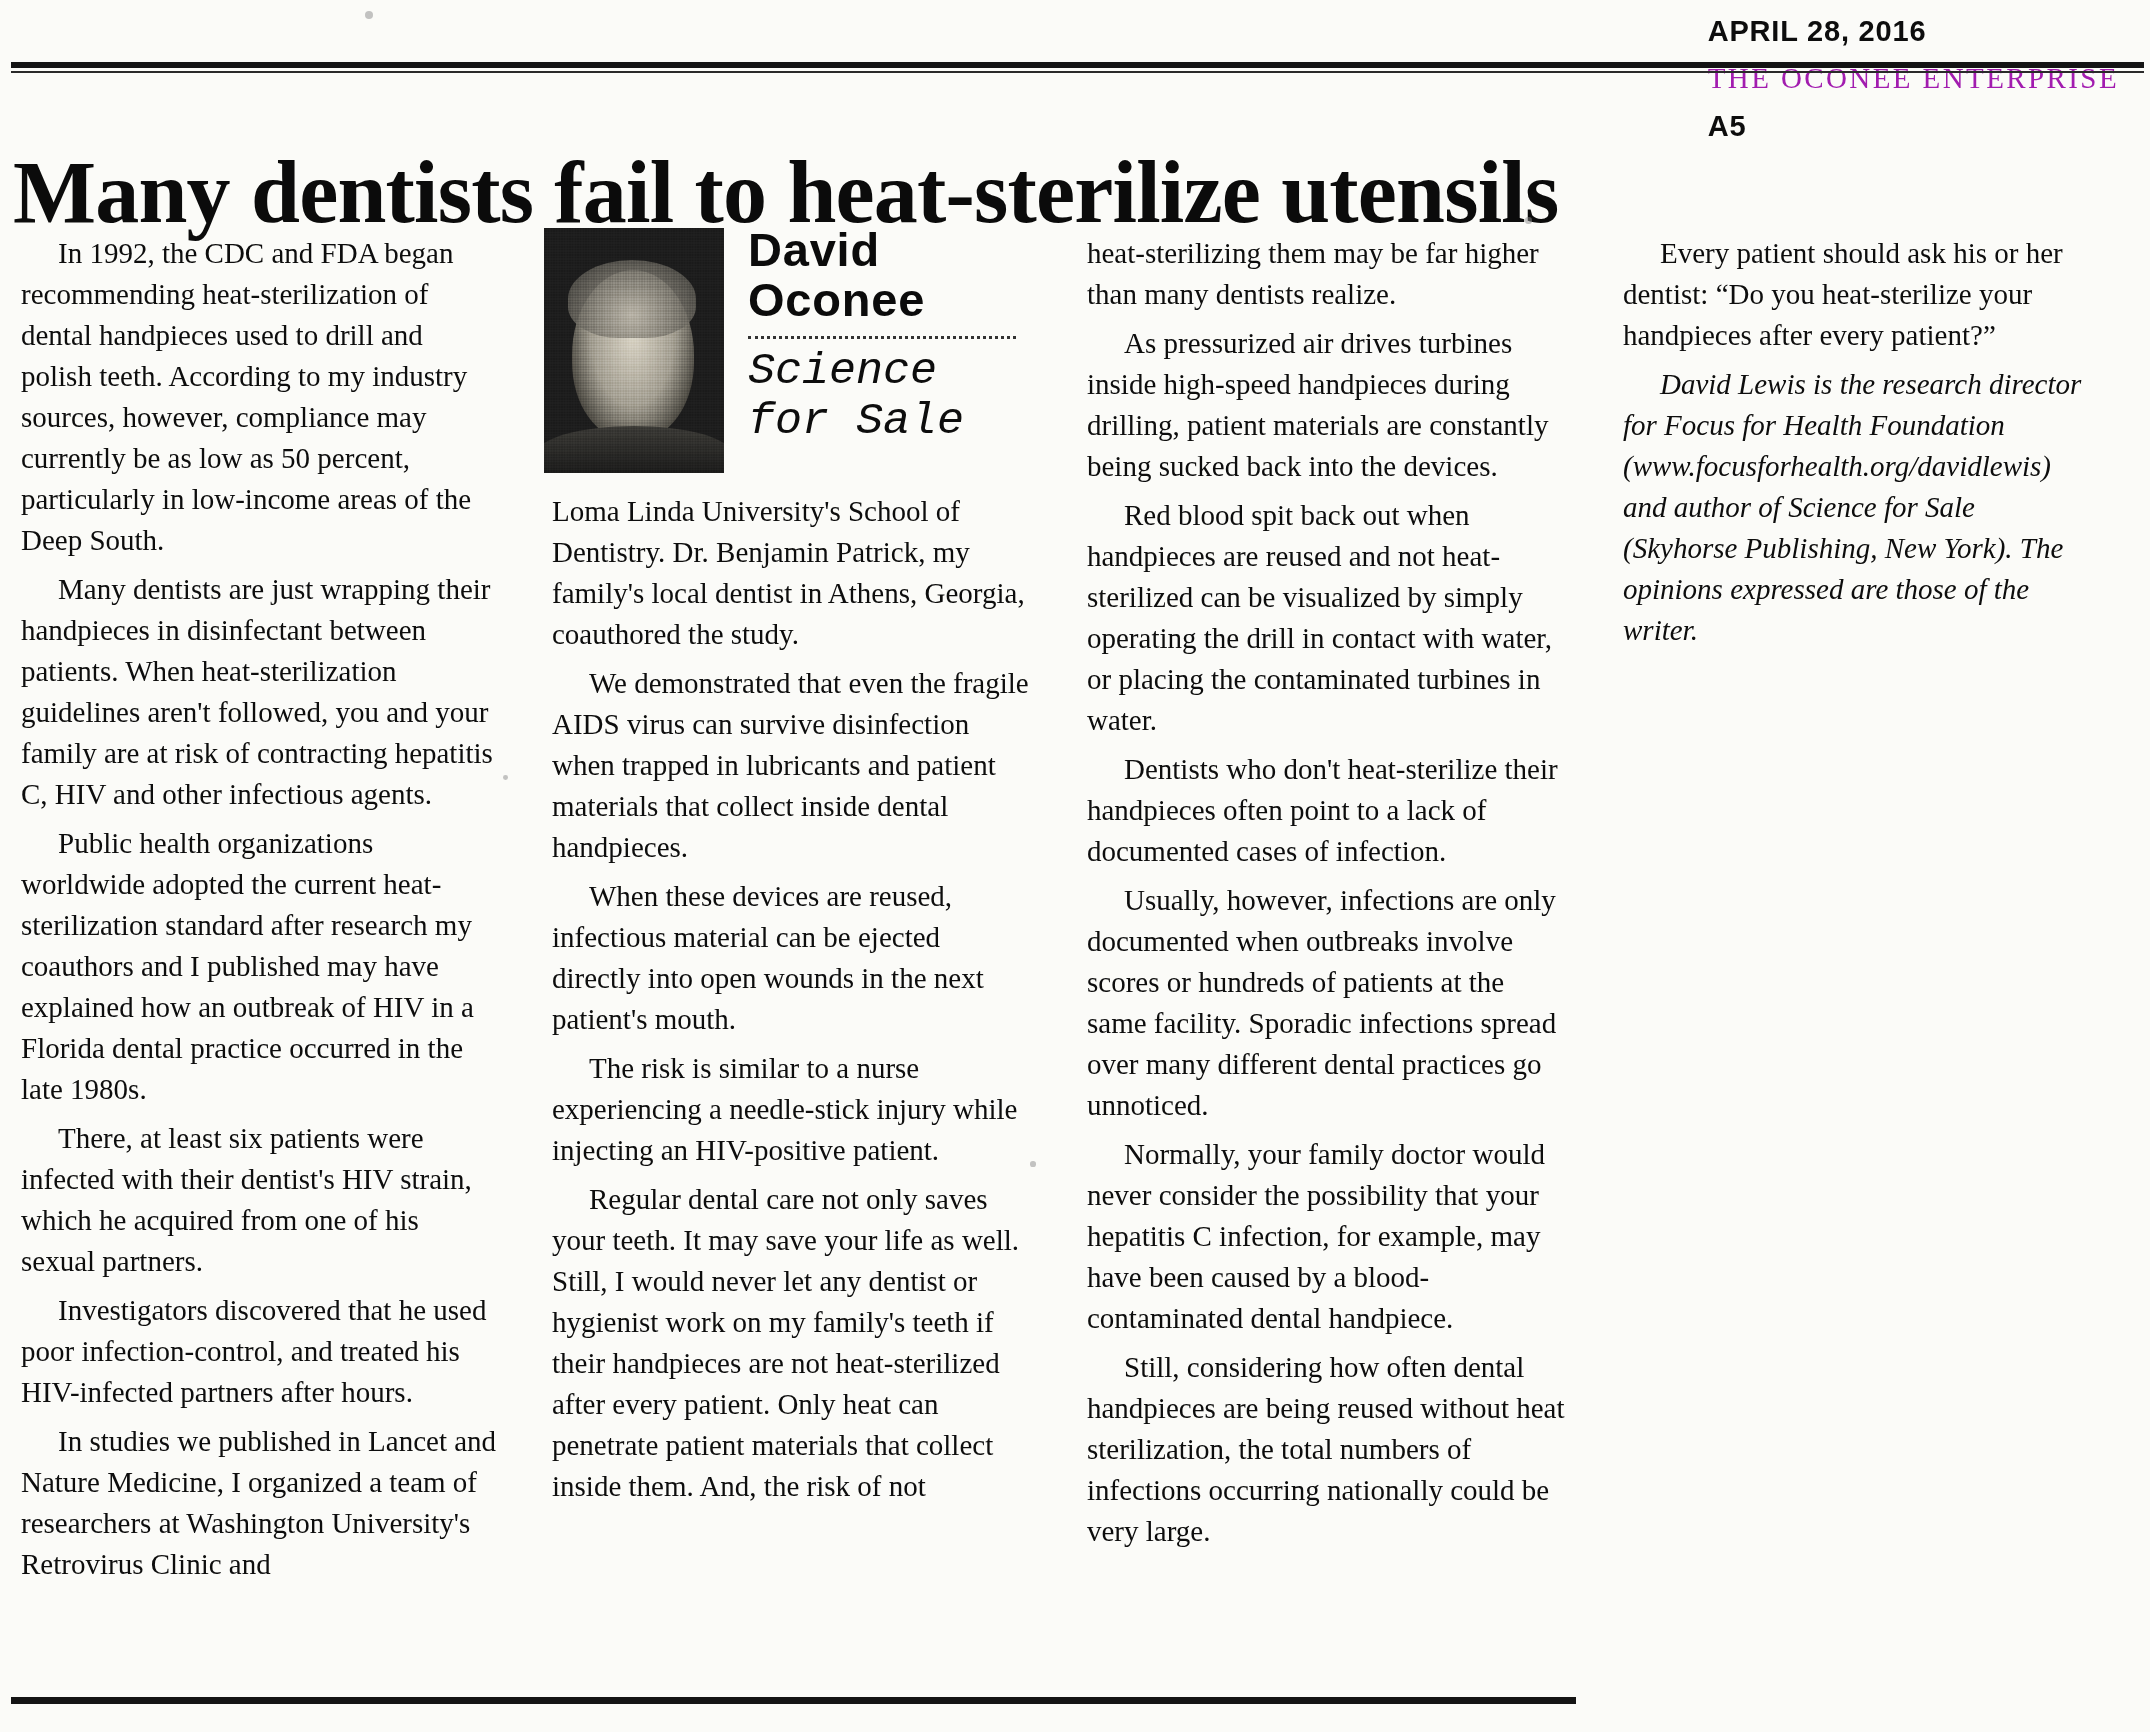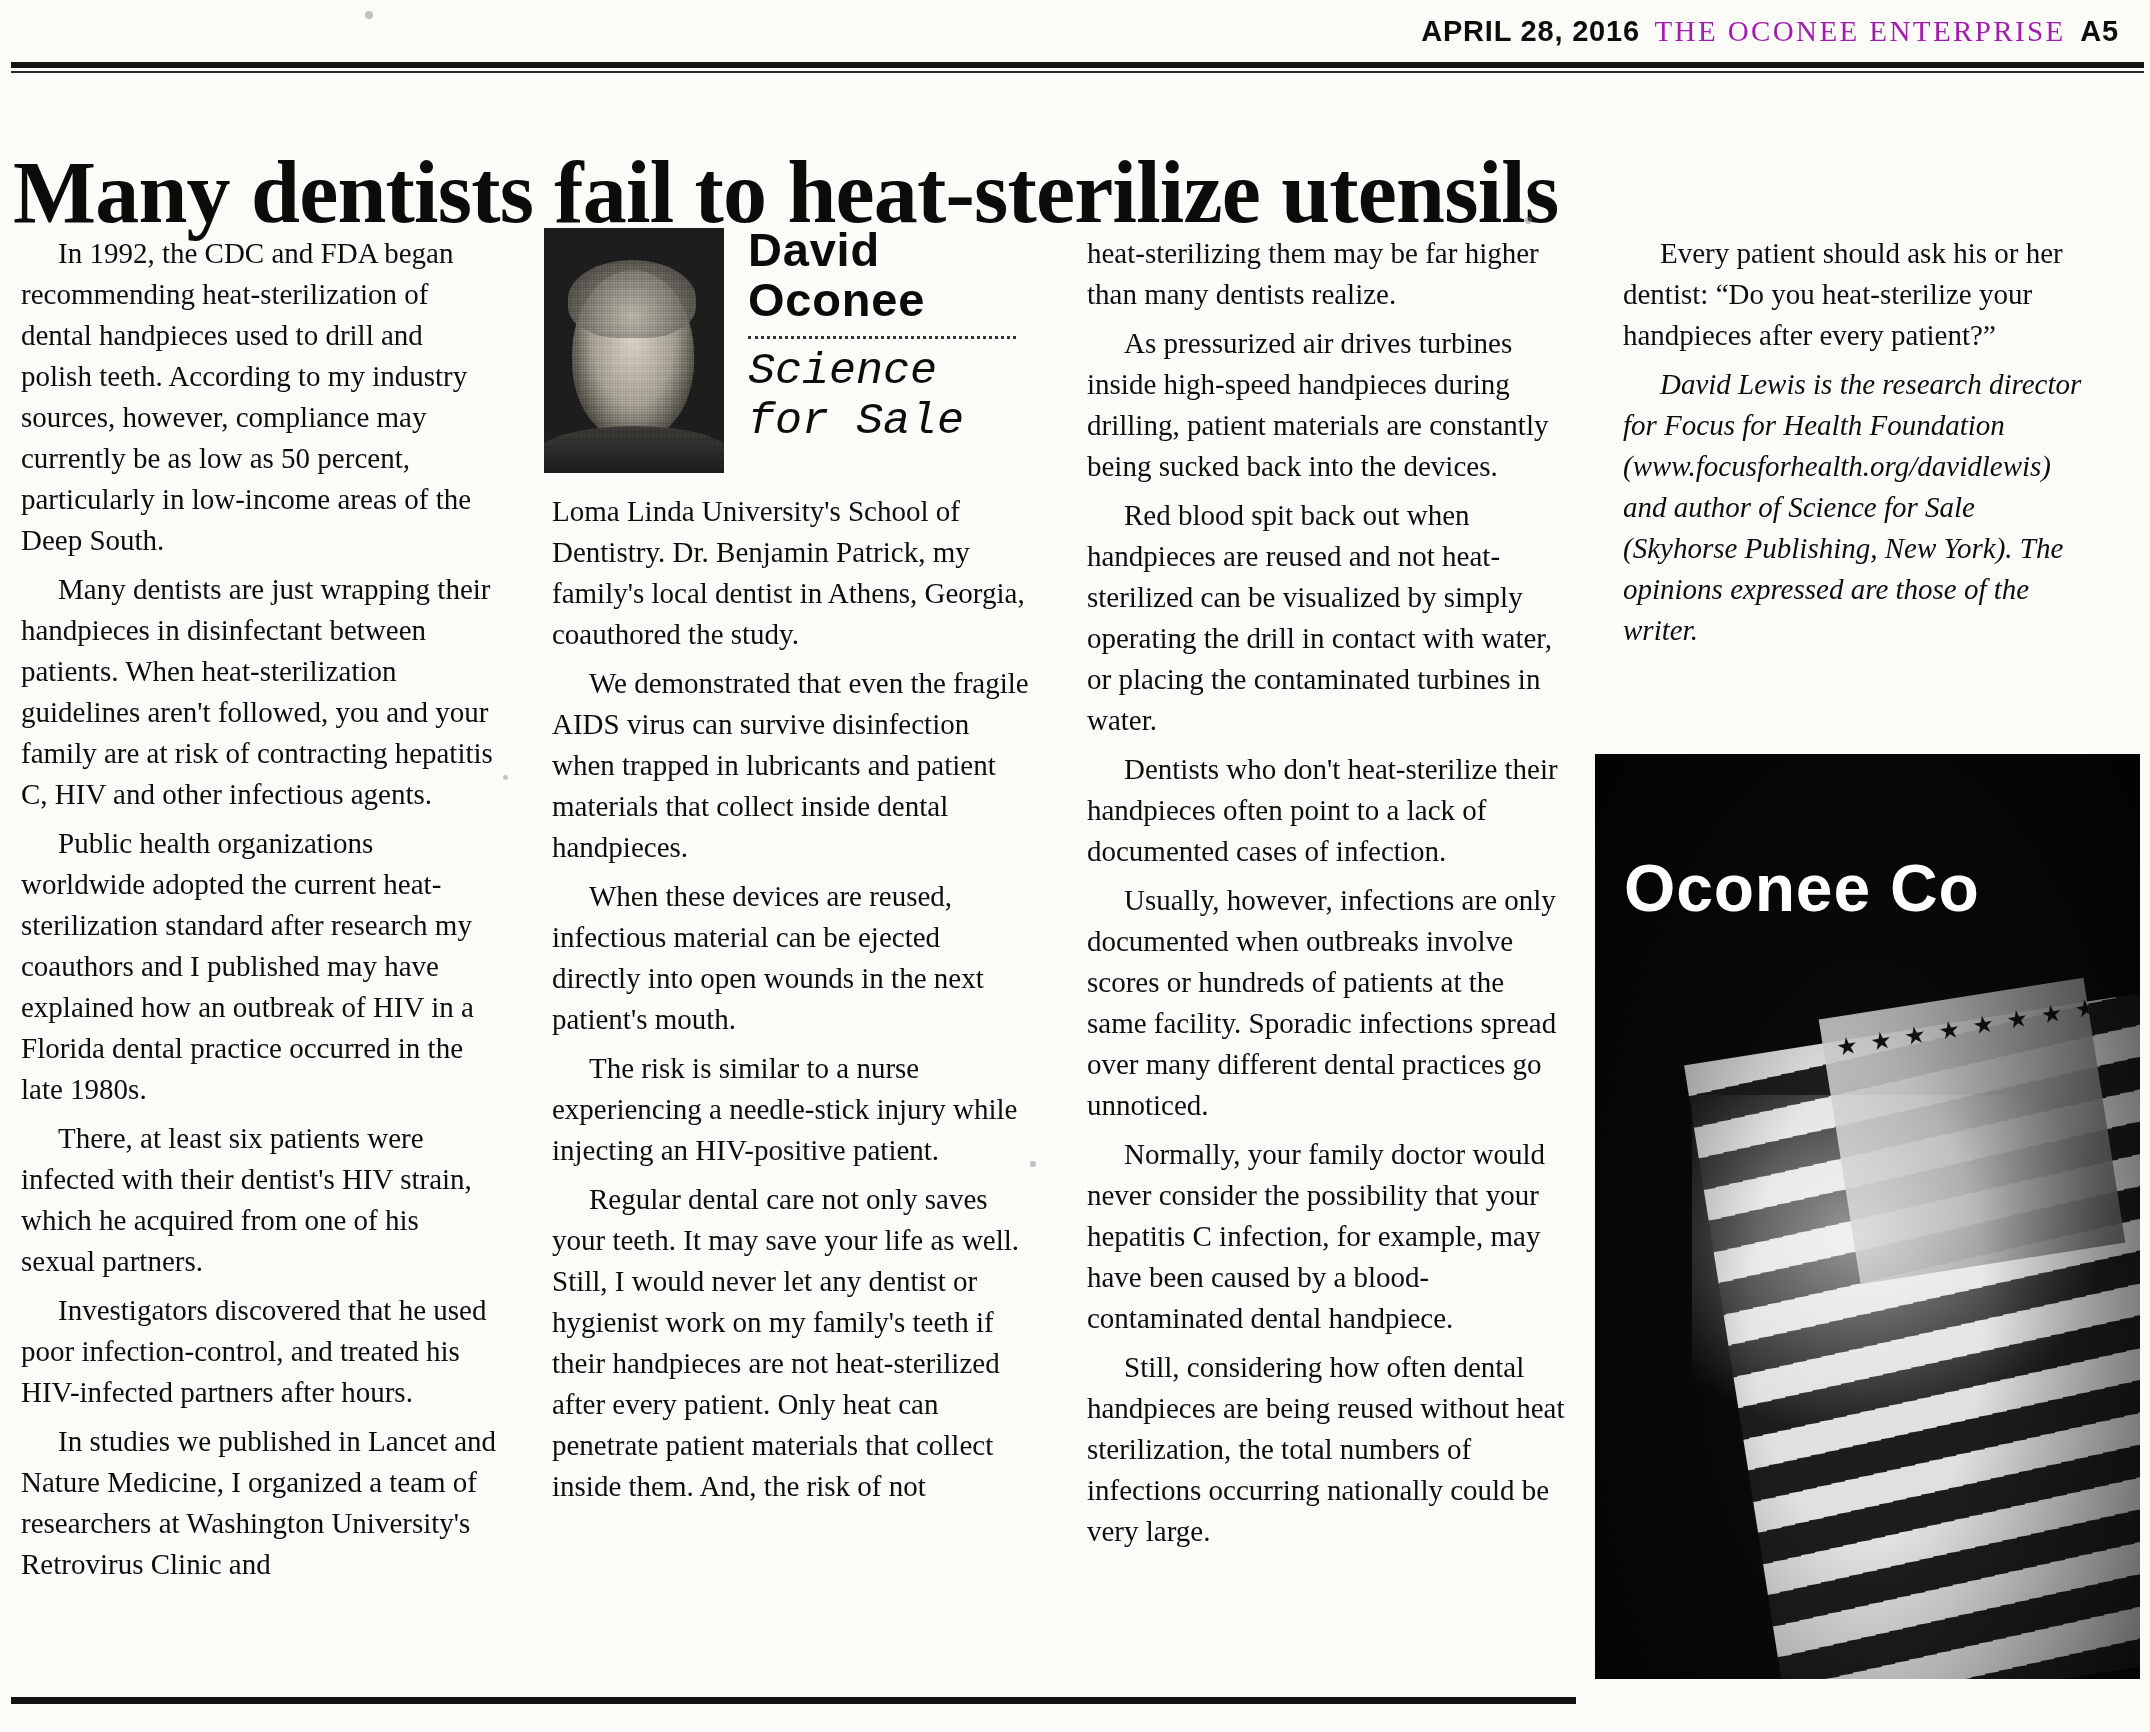--- a/index.html
+++ b/index.html
@@ -31,20 +31,21 @@
     height: 73px;
   }
   .masthead-line {
     position: absolute;
     right: 32px;
     top: 14.6px;
     display: flex;
     align-items: baseline;
     gap: 14.6px;
     white-space: nowrap;
+    flex-direction: column;
   }
   .md-date {
     font-family: "Liberation Sans", sans-serif;
     font-weight: bold;
     font-size: 29px;
     letter-spacing: 0.8px;
     color: #0d0d0d;
   }
   .md-paper {
     font-family: "Liberation Serif", serif;
@@ -355,28 +356,20 @@
       <p>Normally, your family doctor would never consider the possibility that your hepatitis C infection, for example, may have been caused by a blood-contaminated dental handpiece.</p>
       <p>Still, considering how often dental handpieces are being reused without heat sterilization, the total numbers of infections occurring nationally could be very large.</p>
     </div>
 
     <div class="col col-4">
       <p>Every patient should ask his or her dentist: “Do you heat-sterilize your handpieces after every patient?”</p>
       <p class="bio">David Lewis is the research director for Focus for Health Foundation (www.focusforhealth.org/davidlewis) and author of Science for Sale (Skyhorse Publishing, New York). The opinions expressed are those of the writer.</p>
     </div>
   </div>
 
-  <div class="ad">
-    <div class="flag"></div>
-    <div class="flag-canton"></div>
-    <div class="stars">★★★★★★★★★★★★★★★★★★★★★★★★★★★★★★★★★★</div>
-    <div class="ad-glow"></div>
-    <div class="ad-vignette"></div>
-    <div class="ad-title">Oconee Co</div>
-  </div>
 
   <div class="rule-bottom"></div>
 
   <div class="speckle" style="left:365px;top:11.4px;width:8px;height:8px;"></div>
   <div class="speckle" style="left:1525px;top:217px;width:6.5px;height:6.5px;"></div>
   <div class="speckle" style="left:1030px;top:1161px;width:5.7px;height:5.7px;"></div>
   <div class="speckle" style="left:503px;top:775px;width:4.9px;height:4.9px;"></div>
 </div>
 
 

